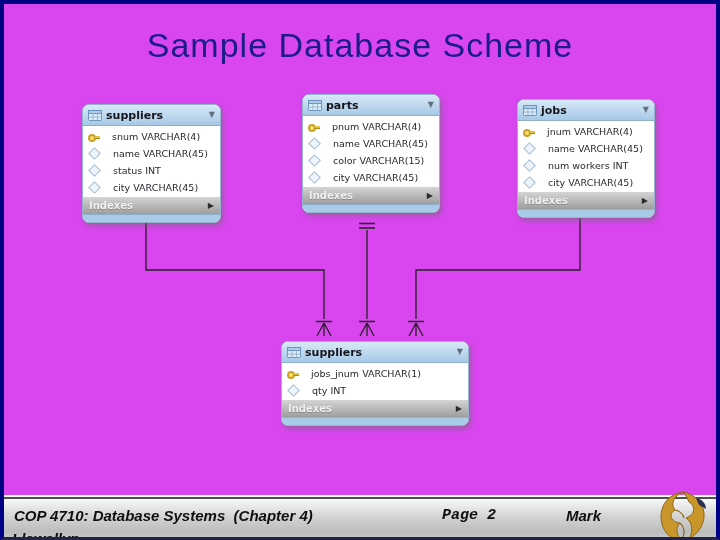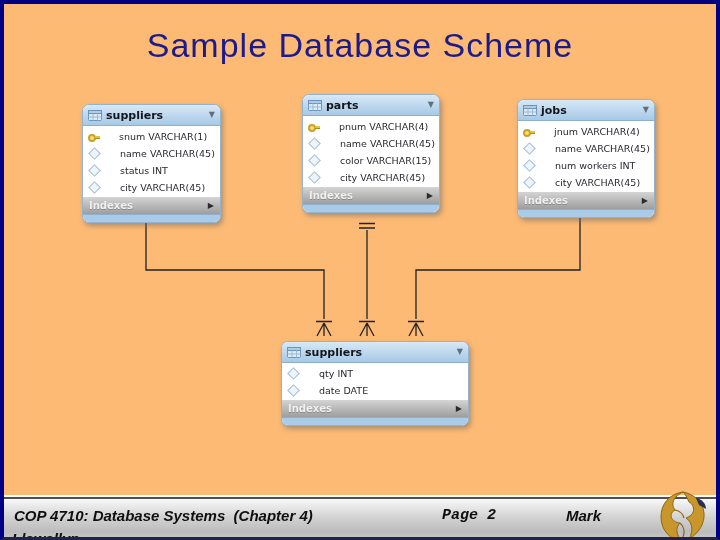--- a/index.html
+++ b/index.html
@@ -1,18 +1,18 @@
 <!DOCTYPE html>
 <html><head>
 <meta charset="utf-8">
 <style>
   html,body{margin:0;padding:0;background:#888;}
   .slide{
     position:relative;width:720px;height:540px;box-sizing:border-box;
-    background:#fdba74;border:4px solid #000085;border-bottom:3px solid #22224a;
+    background:#d946ef;border:4px solid #000085;border-bottom:3px solid #22224a;
     overflow:hidden;font-family:"Liberation Sans",sans-serif;
   }
   .title{
     position:absolute;top:22px;left:0;right:0;text-align:center;
     font-size:34px;font-weight:400;letter-spacing:1px;color:#1b1b8a;
   }
   
   .connectors{position:absolute;left:-4px;top:-4px;width:720px;height:540px;z-index:1;}
   
   .tcard{
@@ -22,21 +22,21 @@
     font-family:"DejaVu Sans",sans-serif;
   }
   .thead{
     height:20px;display:flex;align-items:center;gap:4px;padding:0 5px;
     background:linear-gradient(#d8e8f6,#a6c9e6);
     border-bottom:1px solid #8fb0cc;border-radius:6px 6px 0 0;
   }
   .tname{font-size:11px;font-weight:bold;color:#15151c;}
   .tri{margin-left:auto;font-size:8px;color:#5f6f7d;line-height:1;}
   .trows{padding:2px 0 1px 0;}
-  .trow{height:17px;display:flex;align-items:center;gap:19px;padding:0 5px;
+  .trow{height:17px;display:flex;align-items:center;gap:12px;padding:0 5px;
         font-size:9.5px;color:#2c2730;white-space:nowrap;}
   .tindex{
     height:17px;display:flex;align-items:center;padding:0 6px;
     background:linear-gradient(#d4d4d4,#9e9e9e);
     color:#f0f0f0;font-weight:bold;font-size:10px;text-shadow:0 1px 0 #8a8a8a;
   }
   .arr{margin-left:auto;color:#2b2b2b;font-size:8px;text-shadow:none;line-height:1;}
   .tfoot{height:7px;background:#aacbe7;border-top:1px solid #8fb0cc;border-radius:0 0 6px 6px;}
   
   .ico-key{position:relative;width:12px;height:10px;display:inline-block;flex:none;}
@@ -96,21 +96,21 @@
             <line x1="9.5" y1="3.5" x2="9.5" y2="10.5" stroke="#9db8d2"></line>
             <line x1="0.5" y1="7" x2="13.5" y2="7" stroke="#9db8d2"></line>
           </svg>
       </span>
       <span class="tname">suppliers</span>
       <span class="tri">▼</span>
     </div>
     <div class="trows">
       <div class="trow">
           <span class="ico-key"></span>
-          <span>snum VARCHAR(1)</span>
+          <span>snum VARCHAR(4)</span>
         </div>
       <div class="trow">
           <span class="ico-diamond"></span>
           <span>name VARCHAR(45)</span>
         </div>
       <div class="trow">
           <span class="ico-diamond"></span>
           <span>status INT</span>
         </div>
       <div class="trow">
@@ -212,26 +212,26 @@
             <line x1="5" y1="3.5" x2="5" y2="10.5" stroke="#9db8d2"></line>
             <line x1="9.5" y1="3.5" x2="9.5" y2="10.5" stroke="#9db8d2"></line>
             <line x1="0.5" y1="7" x2="13.5" y2="7" stroke="#9db8d2"></line>
           </svg>
       </span>
       <span class="tname">suppliers</span>
       <span class="tri">▼</span>
     </div>
     <div class="trows">
       <div class="trow">
+          <span class="ico-key"></span>
+          <span>jobs_jnum VARCHAR(1)</span>
+        </div>
+      <div class="trow">
           <span class="ico-diamond"></span>
           <span>qty INT</span>
-        </div>
-      <div class="trow">
-          <span class="ico-diamond"></span>
-          <span>date DATE</span>
         </div>
     </div>
     <div class="tindex">
       <span>Indexes</span>
       <span class="arr">▶</span>
     </div>
     <div class="tfoot"></div>
   </div>
 
   <div class="footer">

